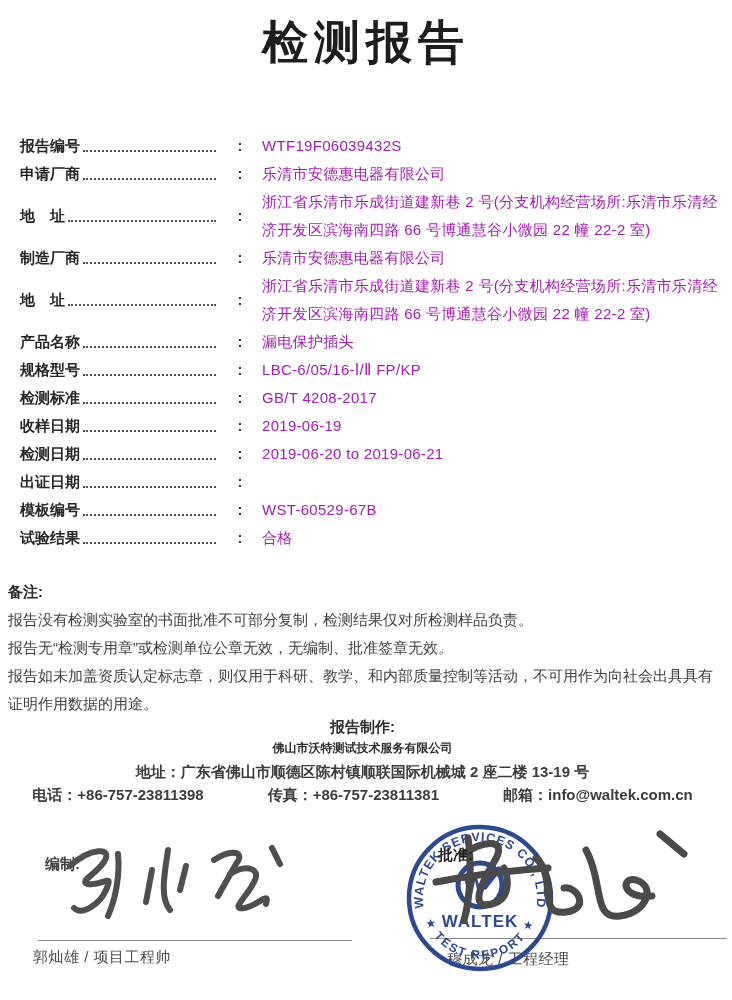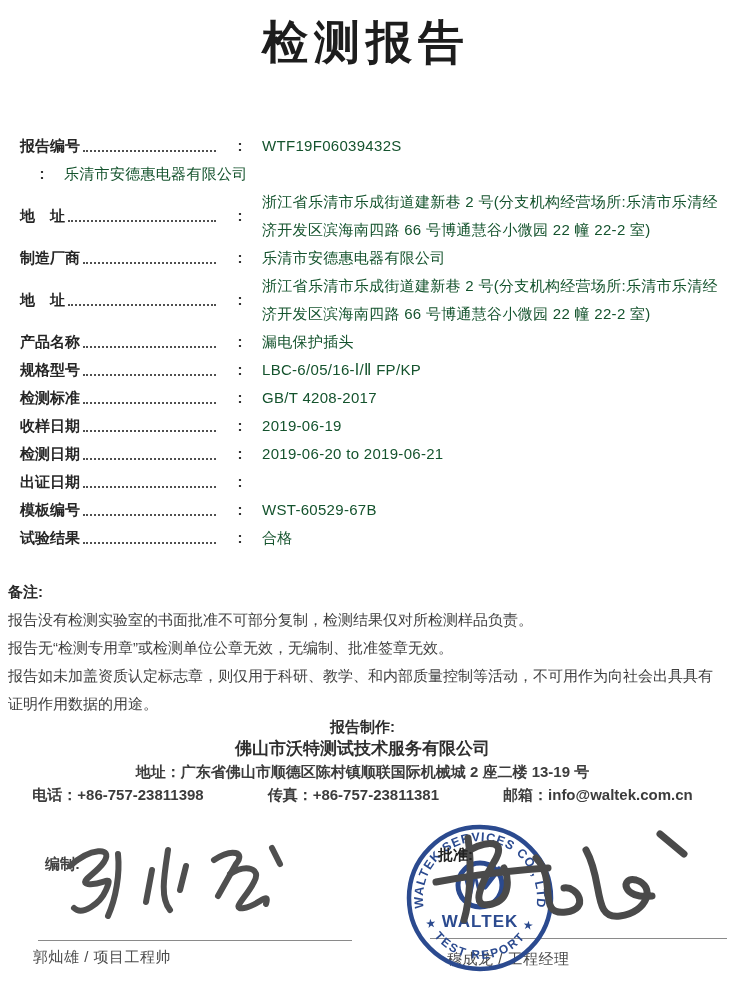--- a/index.html
+++ b/index.html
@@ -11,26 +11,26 @@
   .title{
     text-align:center; font-size:46px; font-weight:bold; color:#1d1d1d;
     letter-spacing:6px; padding-top:12px;
   }
   .fields{ margin-top:58px; padding:0 8px; }
   .frow{ display:flex; align-items:center; min-height:28px;margin-left:12px; }
   .lab{ width:198px; display:flex; align-items:flex-start; }
   .lab .ltxt{ font-weight:bold; color:#262626; font-size:15px; line-height:28px; white-space:nowrap; }
   .leader{ flex:1; border-bottom:2px dotted #4f4f4f; height:0; margin:18px 2px 0 3px; }
   .colon{ width:44px; text-align:center; font-weight:bold; color:#333; font-size:15px; line-height:28px; }
-  .fval{ flex:1; font-size:15px; line-height:28px; color:#14532d; letter-spacing:0.3px; }
+  .fval{ flex:1; font-size:15px; line-height:28px; color:#a21caf; letter-spacing:0.3px; }
   .notes{ padding:0 8px; margin-top:26px; font-size:15px; line-height:28px; color:#3f3f3f; }
   .notes .nhead{ font-weight:bold; color:#2a2a2a; }
   .maker{ position:absolute; top:716px; left:0; width:725px; text-align:center; color:#2e2e2e; }
   .maker .mhead{ font-weight:bold; font-size:15px; line-height:21px; }
-  .maker .mcompany{ font-weight:bold; font-size:17px; line-height:23px; }
+  .maker .mcompany{ font-weight:bold; font-size:12px; line-height:23px; }
   .maker .maddr{ font-weight:bold; font-size:15px; line-height:23px; color:#3c3c3c; }
   .maker .mcontact{ display:flex; justify-content:center; gap:64px; font-weight:bold; font-size:15px; line-height:23px; color:#3c3c3c; }
   .signoff{ position:absolute; top:810px; left:0; width:732px; height:190px; }
   .slabel{ position:absolute; font-size:15px; font-weight:bold; color:#444; }
   .prep-label{ left:45px; top:45px; }
   .appr-label{ left:438px; top:36px; z-index:4; color:#222; }
   .sig{ position:absolute; z-index:3; }
   .sig-left{ left:48px; top:22px; }
   .sig-right{ left:408px; top:14px; }
   .sline{ position:absolute; border-top:1.5px solid #8a8a8a; height:0; }
@@ -51,20 +51,24 @@
   <div class="fields">
     <div class="frow">
       <div class="lab">
           <span class="ltxt">报告编号</span>
           <span class="leader"></span>
         </div>
       <span class="colon">:</span>
       <span class="fval">WTF19F06039432S</span>
     </div>
     <div class="frow">
+      <div class="lab">
+          <span class="ltxt">申请厂商</span>
+          <span class="leader"></span>
+        </div>
       <span class="colon">:</span>
       <span class="fval">乐清市安德惠电器有限公司</span>
     </div>
     <div class="frow">
       <div class="lab">
           <span class="ltxt">地　址</span>
           <span class="leader"></span>
         </div>
       <span class="colon">:</span>
       <span class="fval">浙江省乐清市乐成街道建新巷 2 号(分支机构经营场所:乐清市乐清经济开发区滨海南四路 66 号博通慧谷小微园 22 幢 22-2 室)</span>

